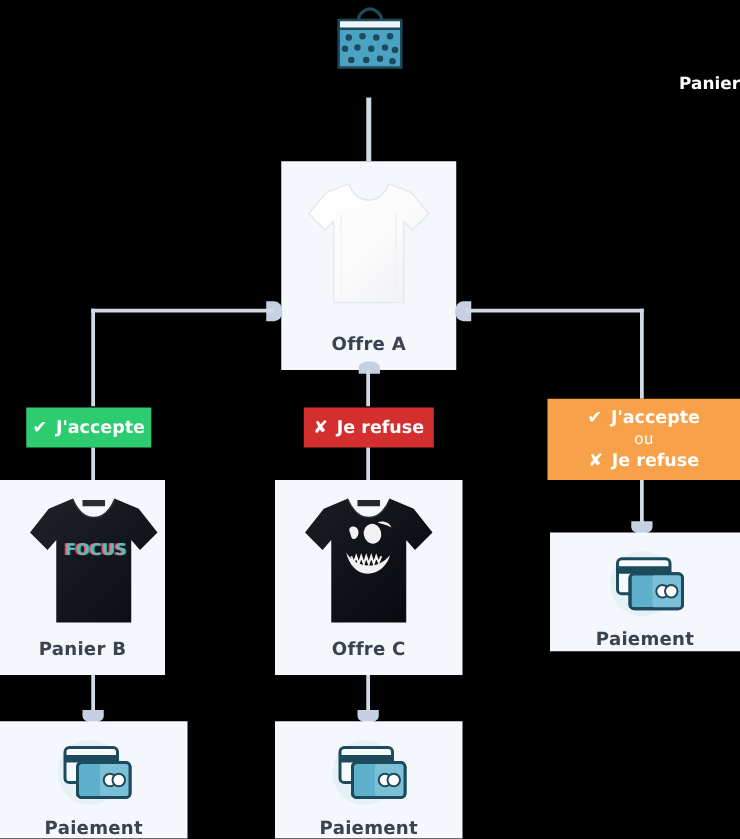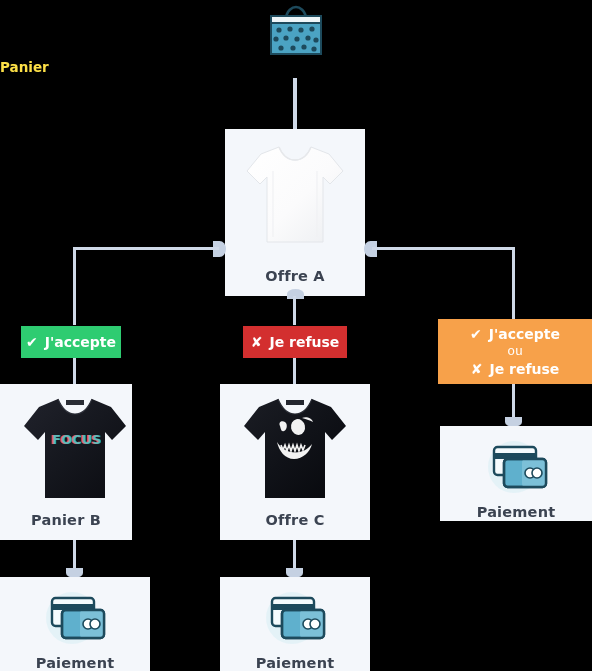--- a/index.html
+++ b/index.html
@@ -64,24 +64,24 @@
   .panier-wrap {
     position: absolute;
     left: 0;
     right: 0;
     text-align: center;
   }
   .panier-label {
     position: absolute;
     left: 0;
     right: 0;
-    text-align: left;
+    text-align: right;
     font-size: 13.5px;
     font-weight: 700;
-    color: #fde047;
+    color: #ffffff;
   }
 
   
   .btn {
     position: absolute;
     box-sizing: border-box;
     display: flex;
     align-items: center;
     justify-content: center;
     color: #ffffff;

